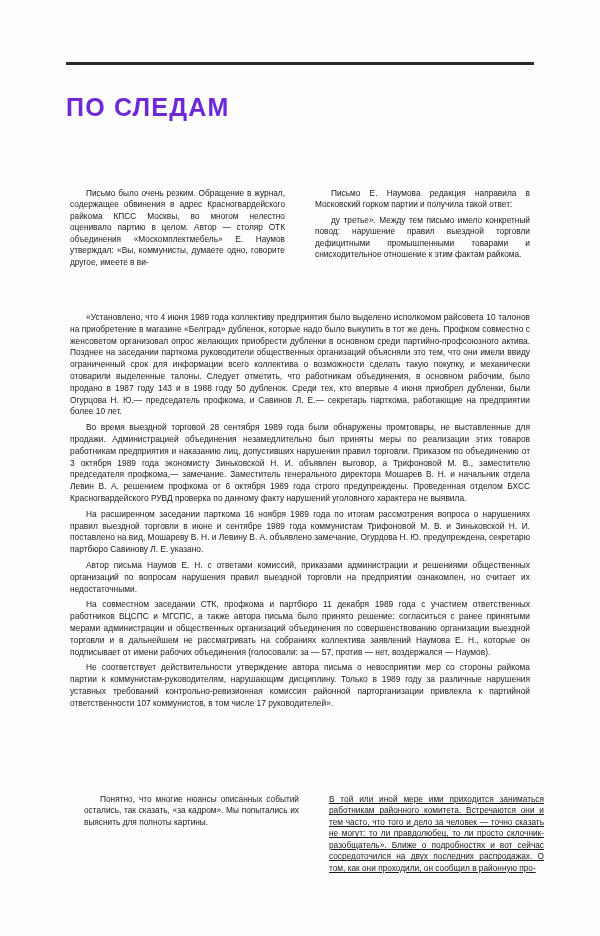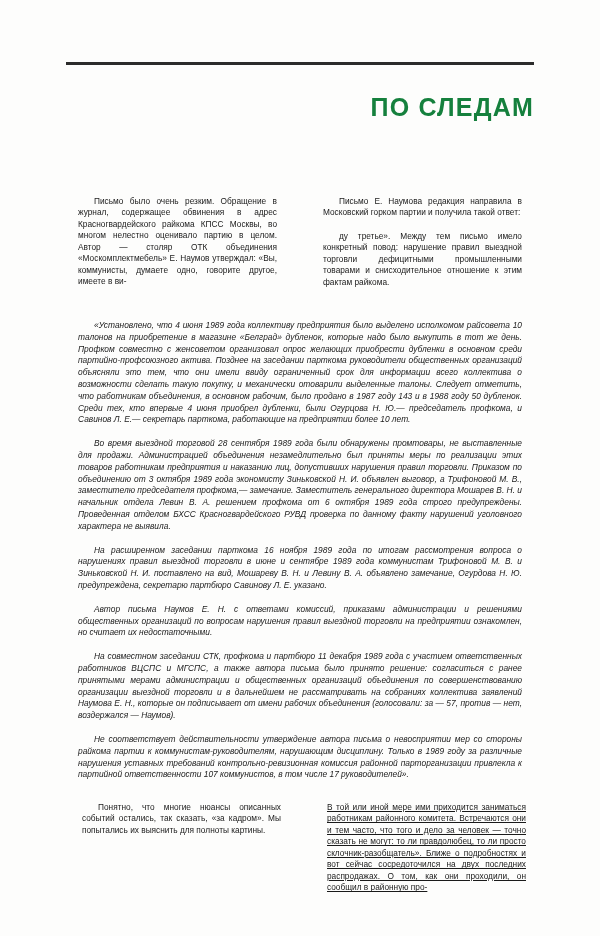--- a/index.html
+++ b/index.html
@@ -29,66 +29,65 @@
     top: 62px;
     width: 468px;
     height: 3px;
     background: #2b2b2b;
   }
   .title {
     position: absolute;
     left: 66px;
     top: 92px;
     width: 468px;
-    text-align: right;
+    text-align: left;
     font-family: "Liberation Sans", sans-serif;
     font-weight: bold;
     font-size: 25px;
     letter-spacing: 1.2px;
     line-height: 1.22;
-    color: #15803d;
+    color: #6d28d9;
   }
   .title .line {
     display: block;
   }
   .cols-top {
     position: absolute;
     left: 66px;
     top: 184px;
     width: 468px;
     display: flex;
     gap: 22px;
   }
   .col {
     width: 223px;
   }
   p {
-    margin: 12px;
+    margin: 4px;
     font-size: 8.3px;
     line-height: 1.385;
     text-align: justify;
     text-indent: 16px;
     hyphens: auto;
     -webkit-hyphens: auto;
   }
   p.noindent { text-indent: 0; text-decoration: underline; }
   .quote-block {
     position: absolute;
     left: 66px;
     top: 308px;
     width: 468px;
   }
   .quote-block p {
     font-size: 8.4px;
     line-height: 1.405;
-    font-style: italic;
   }
   .cols-bottom {
     position: absolute;
-    left: 70px;
+    left: 80px;
     top: 790px;
     width: 468px;
     display: flex;
     gap: 22px;
   }
 </style>
 </head>
 <body>
 
 <div class="page">

